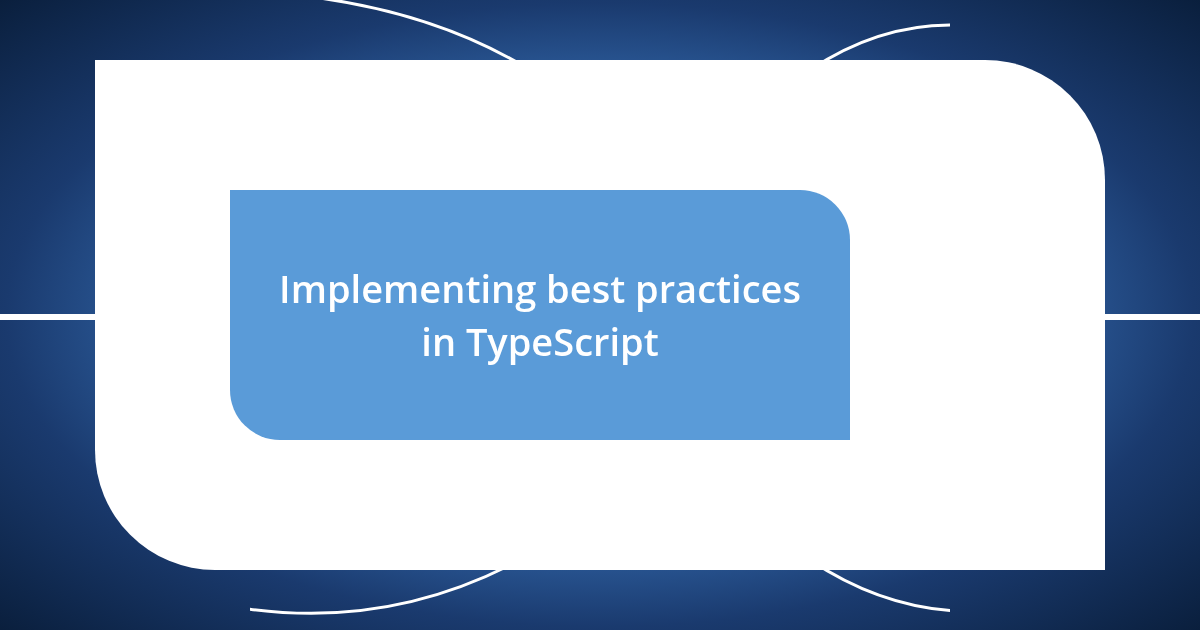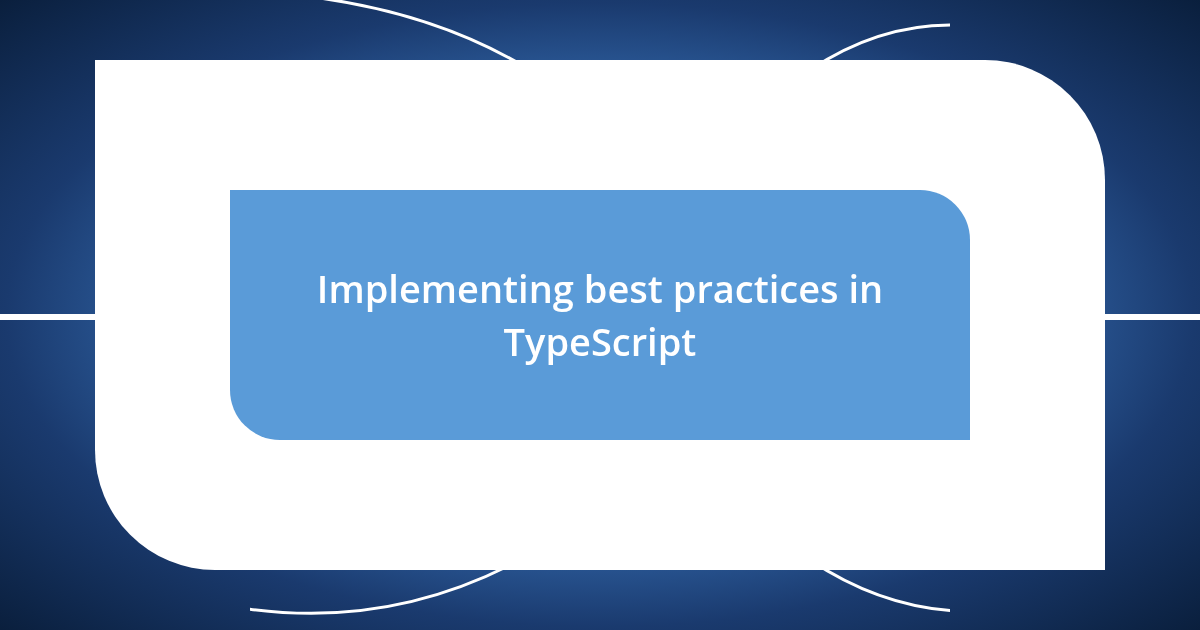--- a/index.html
+++ b/index.html
@@ -61,21 +61,21 @@
       height: 510px;
       background: #ffffff;
       border-top-right-radius: 120px;
       border-bottom-left-radius: 120px;
     }
     
     .inner-panel {
       position: absolute;
       left: 230px;
       top: 190px;
-      width: 740px;
+      width: 620px;
       height: 250px;
       background: #5a9bd8;
       border-top-right-radius: 50px;
       border-bottom-left-radius: 50px;
       display: flex;
       align-items: center;
       justify-content: center;
     }
     
     .title-text {

